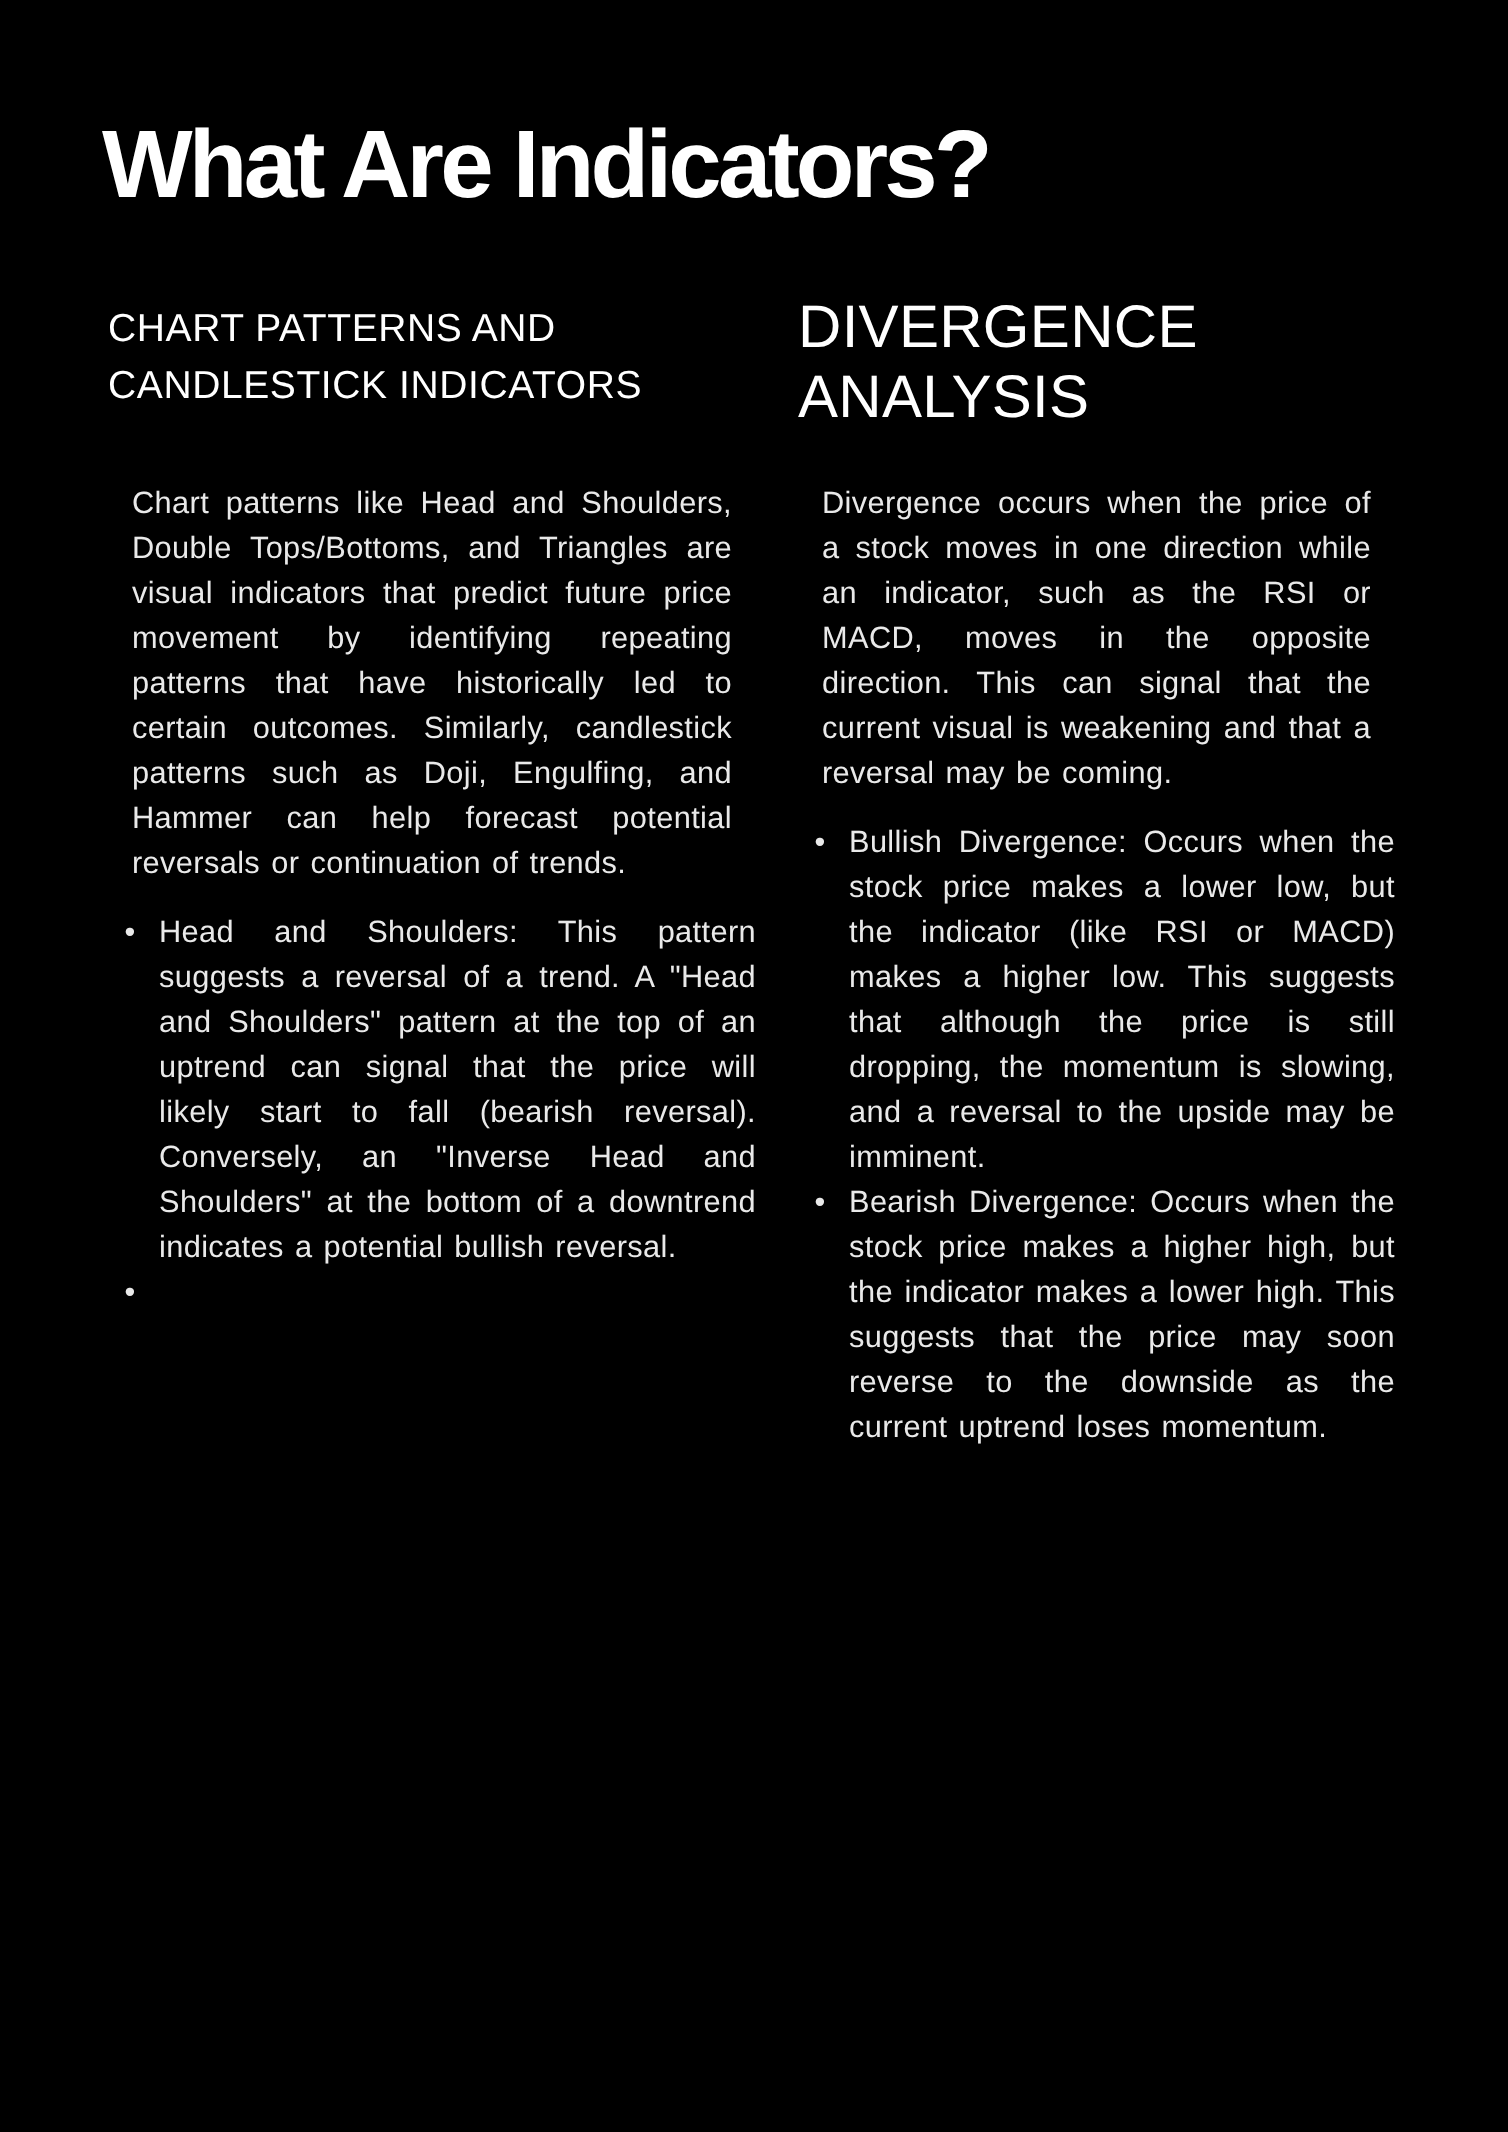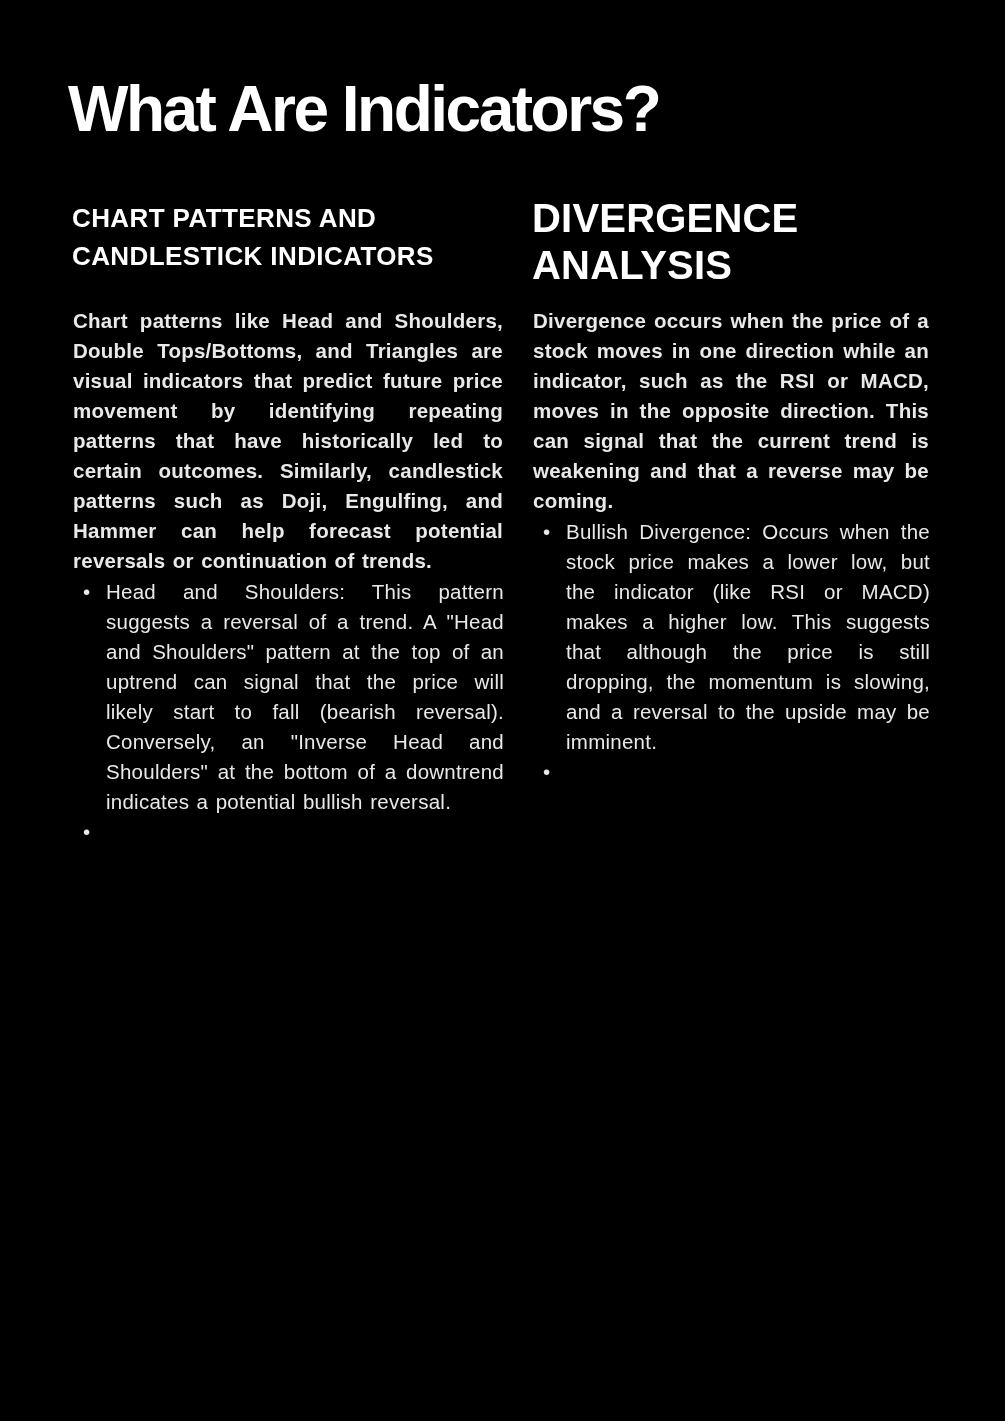--- a/index.html
+++ b/index.html
@@ -32,21 +32,21 @@
     column-gap: 28px;
     margin-top: 52px;
   }
   .heading-box {
     height: 110px;
     box-sizing: border-box;
   }
   h2 {
     margin: 0;
     color: #ffffff;
-    font-weight: 700;
+    font-weight: 400;
     text-transform: uppercase;
   }
   h2.h-left {
     font-size: 26px;
     line-height: 38px;
     letter-spacing: 0.4px;
     padding-top: 4px;
   }
   h2.h-right {
     font-size: 40px;
@@ -55,22 +55,21 @@
   }
   .body-text {
     color: #e9e9e9;
     font-size: 20.5px;
     line-height: 30px;
     letter-spacing: 0.25px;
     word-spacing: 1.5px;
     text-align: justify;
   }
   p.intro {
-    margin: 1px;
-    font-weight: bold;
+    margin: 16px;
   }
   ul.bullets {
     margin: 0;
     padding: 0;
     list-style: none;
   }
   ul.bullets li {
     position: relative;
     padding-left: 34px;
     text-align: justify;
@@ -107,27 +106,28 @@
           </li>
         </ul>
       </div>
     </section>
 
     <section class="col">
       <div class="heading-box">
         <h2 class="h-right">DIVERGENCE ANALYSIS</h2>
       </div>
       <div class="body-text">
-        <p class="intro">Divergence occurs when the price of a stock moves in one direction while an indicator, such as the RSI or MACD, moves in the opposite direction. This can signal that the current trend is weakening and that a reverse may be coming.</p>
+        <p class="intro">Divergence occurs when the price of a stock moves in one direction while an indicator, such as the RSI or MACD, moves in the opposite direction. This can signal that the current visual is weakening and that a reversal may be coming.</p>
         <ul class="bullets">
           <li>
             <span class="dot">•</span>
             <span>Bullish Divergence: Occurs when the stock price makes a lower low, but the indicator (like RSI or MACD) makes a higher low. This suggests that although the price is still dropping, the momentum is slowing, and a reversal to the upside may be imminent.</span>
           </li>
           <li>
             <span class="dot">•</span>
+            <span>Bearish Divergence: Occurs when the stock price makes a higher high, but the indicator makes a lower high. This suggests that the price may soon reverse to the downside as the current uptrend loses momentum.</span>
           </li>
         </ul>
       </div>
     </section>
 
   </div>
 </div>
 
 </body></html>

